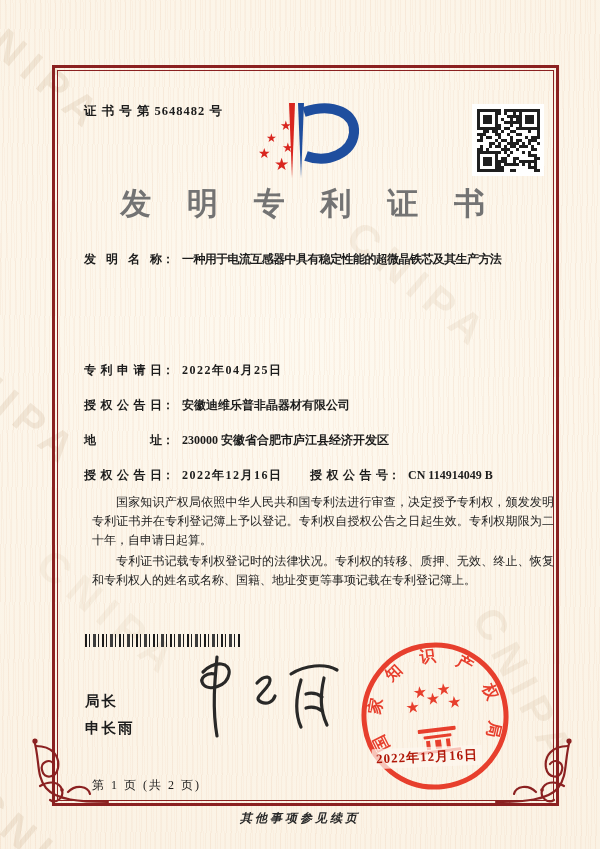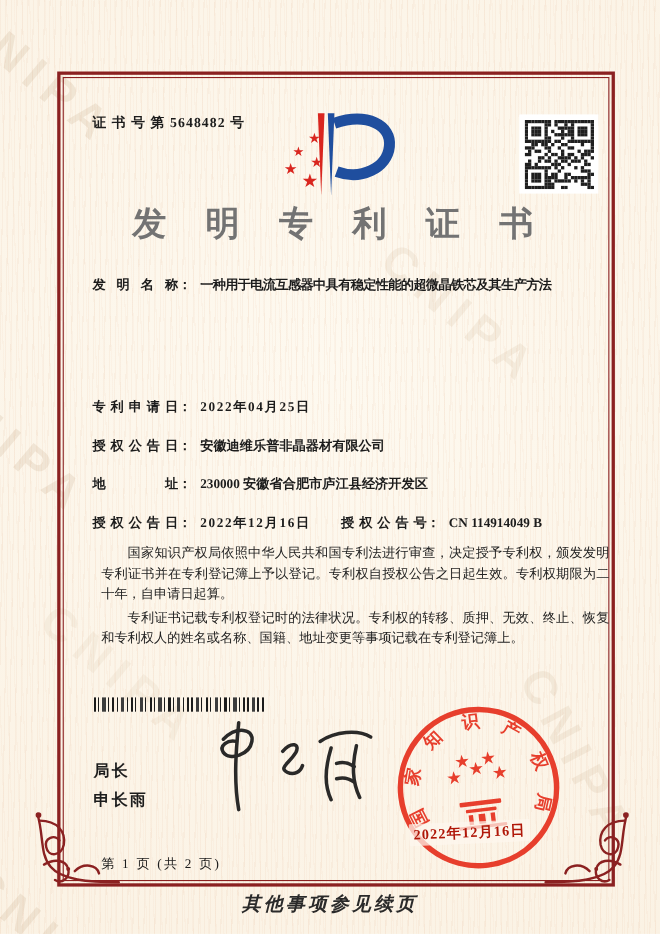--- a/index.html
+++ b/index.html
@@ -41,21 +41,21 @@
   .signature{position:absolute;left:165px;top:652px;}
   .seal{position:absolute;left:355px;top:636px;transform:rotate(-7deg);opacity:.94;}
   .seal text{fill:#e63422;font-weight:700;font-size:16px;text-anchor:middle;
              font-family:"Liberation Serif","DejaVu Serif",serif;}
   .seal .star{font-family:"DejaVu Sans",sans-serif;}
   .seal-date{position:absolute;left:372px;top:747px;transform:rotate(-2.5deg);
      font-size:13px;font-weight:700;letter-spacing:1px;color:#b01708;
      background:rgba(253,246,238,.72);padding:1px 4px;border-radius:1px;}
   .page-number{position:absolute;left:52px;top:777px;width:501px;font-size:12px;letter-spacing:2px;margin-left:40px;}
   .footer-note{position:absolute;left:0;top:810px;width:600px;text-align:center;
-     font-size:17px;font-style:italic;font-weight:600;letter-spacing:3px;color:#2a2a2a;}
+     font-size:12px;font-style:italic;font-weight:600;letter-spacing:3px;color:#2a2a2a;}
 </style>
 </head>
 <body>
 
 <div class="page">
 
   <div class="bg-texture"></div>
 
   <span class="wm" style="left:-18px;top:-6px;transform:rotate(40deg);">CNIPA</span>
   <span class="wm" style="left:368px;top:212px;transform:rotate(40deg);opacity:.75;">CNIPA</span>

